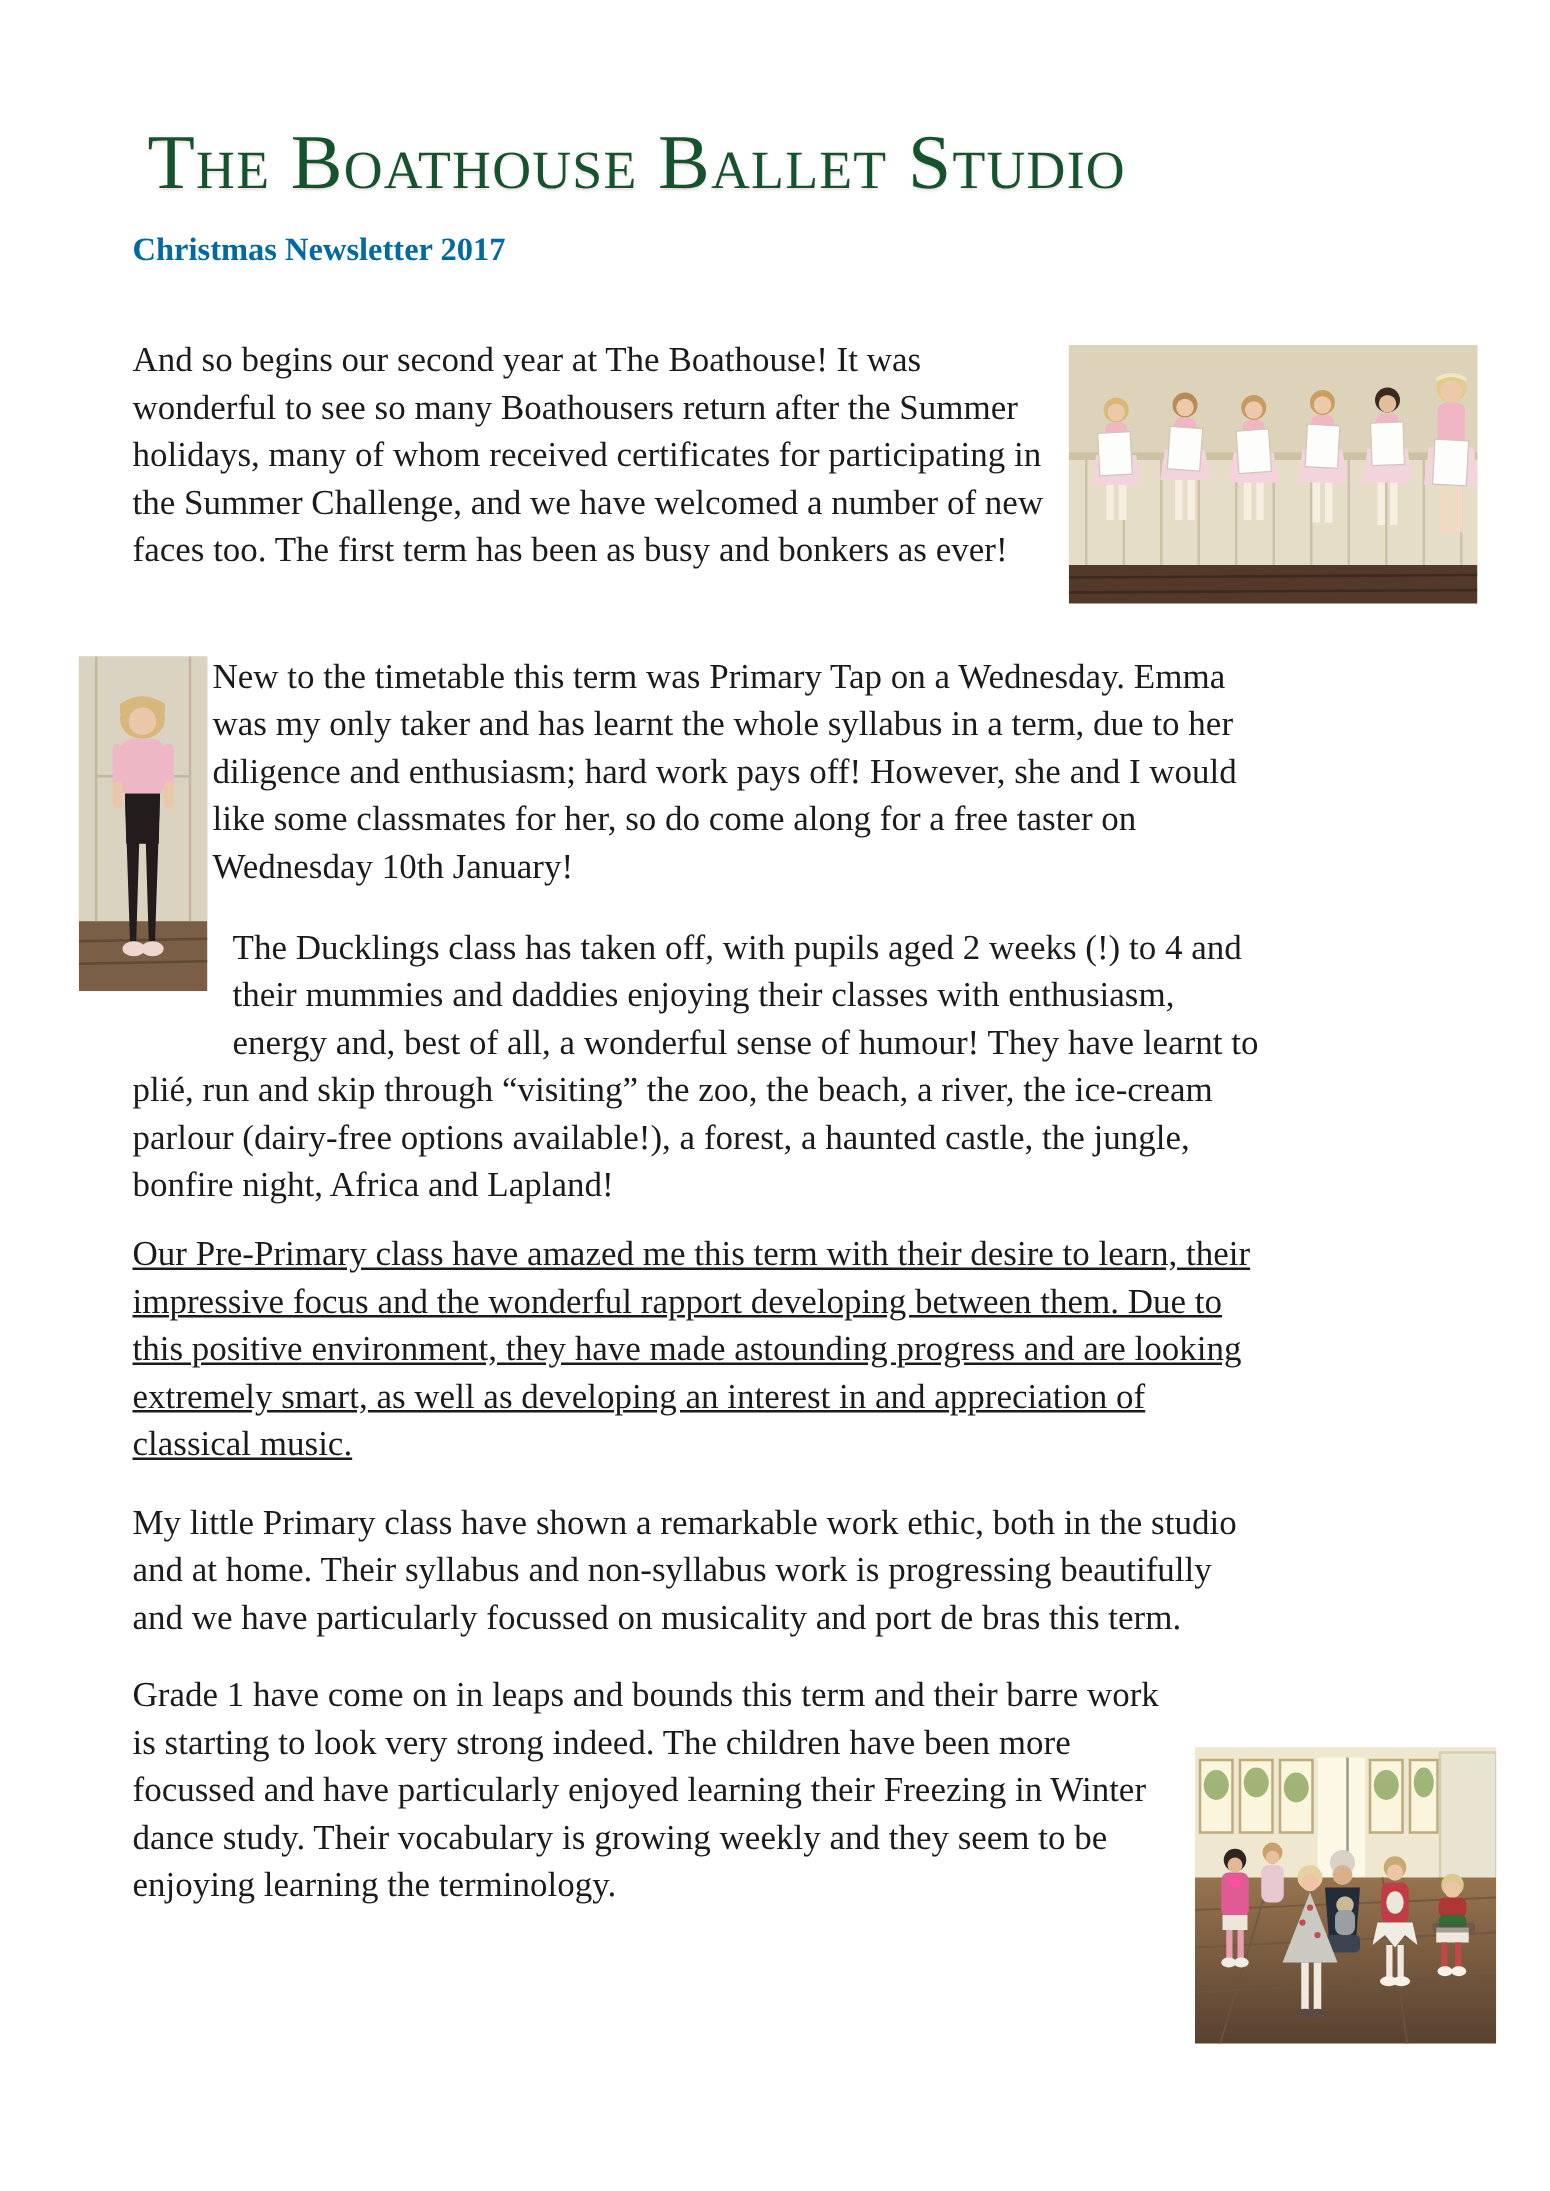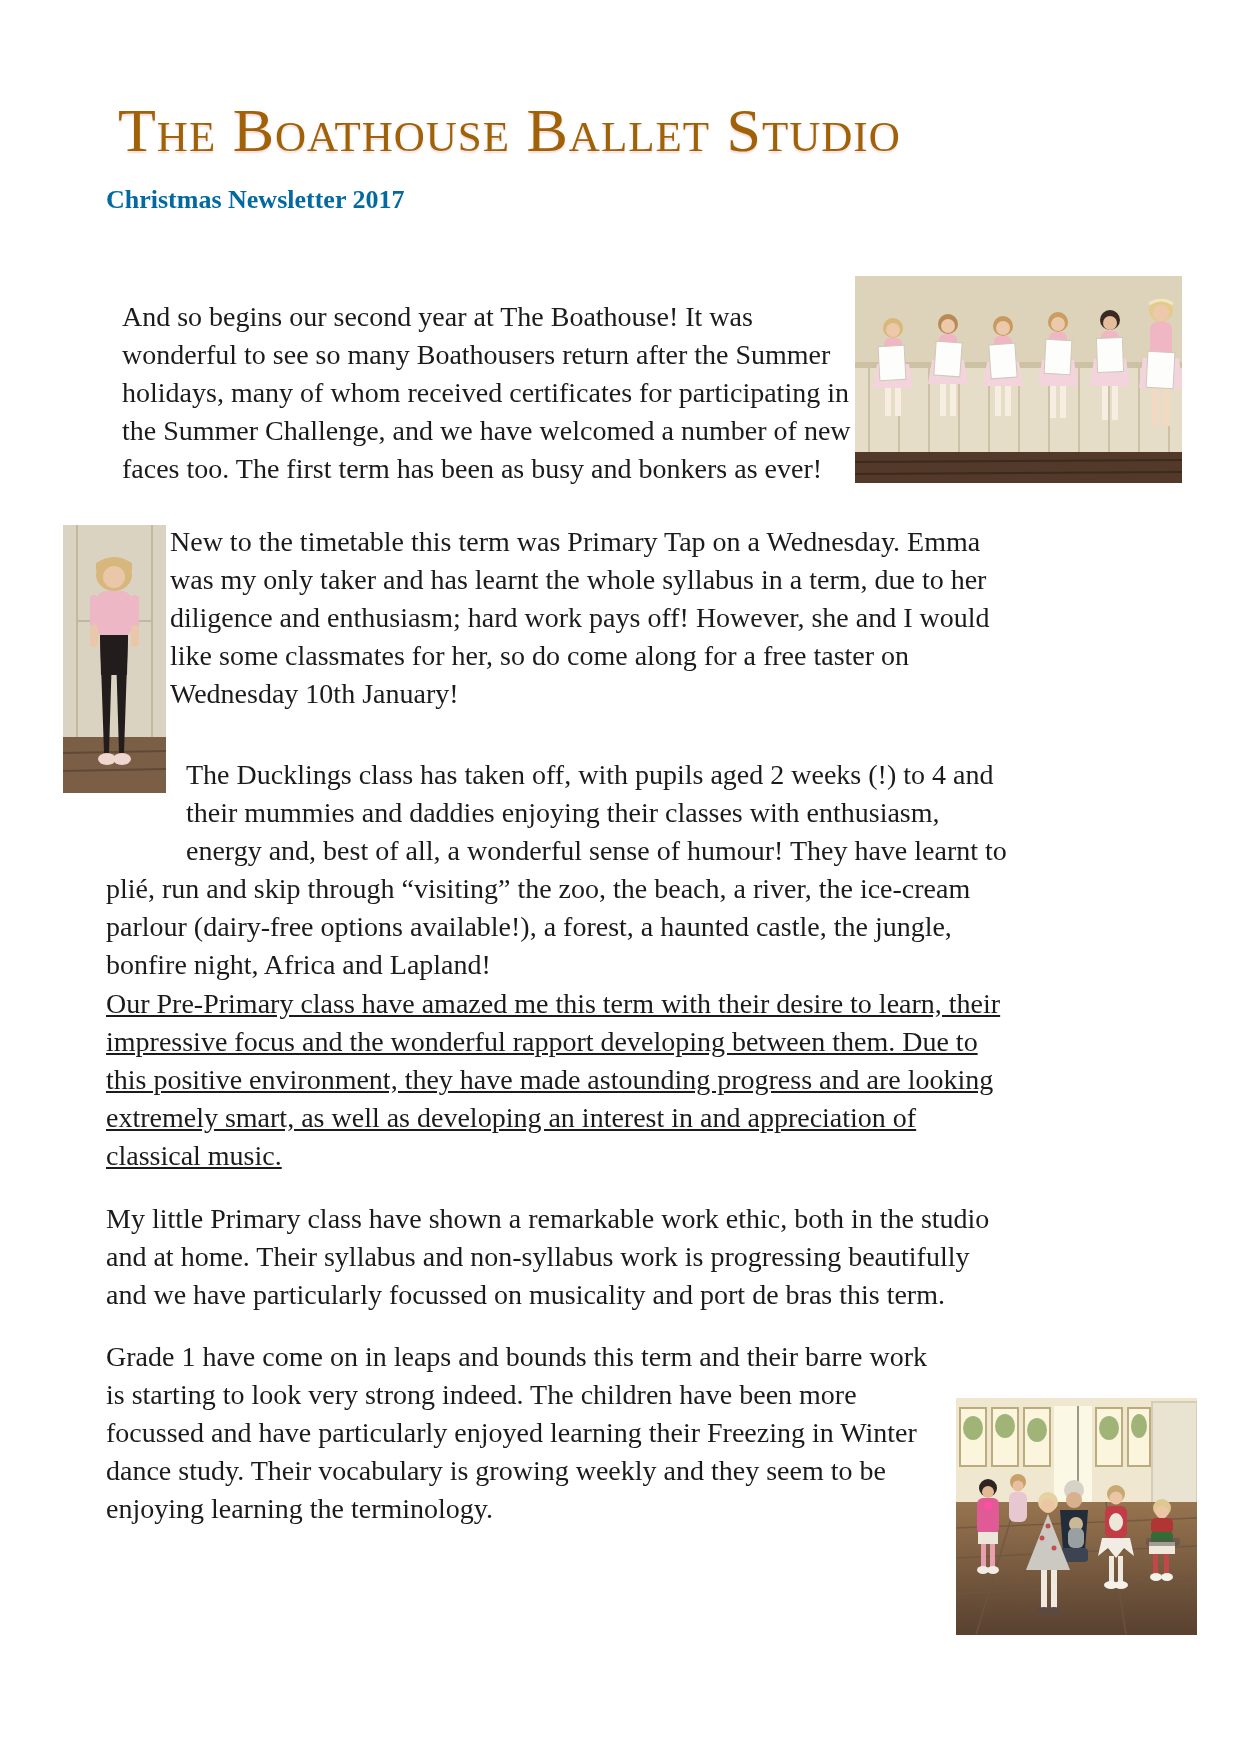--- a/index.html
+++ b/index.html
@@ -15,38 +15,38 @@
     width:1080px; height:1753px;
   }
   .title {
     position:absolute; left:12px; top:92px;
     margin:0;
     font-size:62px; line-height:76px;
     font-variant:small-caps;
     font-weight:normal;
     letter-spacing:1px;
     white-space:nowrap;
-    color:#a16207;
+    color:#14532d;
     text-shadow:0 2px 2px rgba(196,103,111,0.25);
   }
   .subtitle {
     position:absolute; left:0; top:184px;
     font-size:26px; line-height:32px;
     font-weight:bold;
     color:#0369a1;
   }
   .para {
     position:absolute;
     margin:0;
     font-size:28px; line-height:38px;
     color:#1b1b1b;
   }
-  .p-intro       { top:270px;  left:16px;    width:736px;margin-top:28px; }
+  .p-intro       { top:270px;  left:0;    width:736px; }
   .p-primary-tap { top:523px;  left:64px; width:826px; }
-  .p-ducklings   { top:740px;  left:0;    width:904px;margin-top:16px; }
+  .p-ducklings   { top:740px;  left:0;    width:904px; }
   .p-pre-primary { top:985px;  left:0;    width:904px;text-decoration:underline; }
   .p-primary     { top:1200px; left:0;    width:904px; }
   .p-grade1      { top:1338px; left:0;    width:832px; }
   .p-fundraising { top:1548px; left:0;    width:832px; }
   .wrap-spacer {
     float:left;
     width:80px; height:110px;
   }
   .photo {
     position:absolute;

